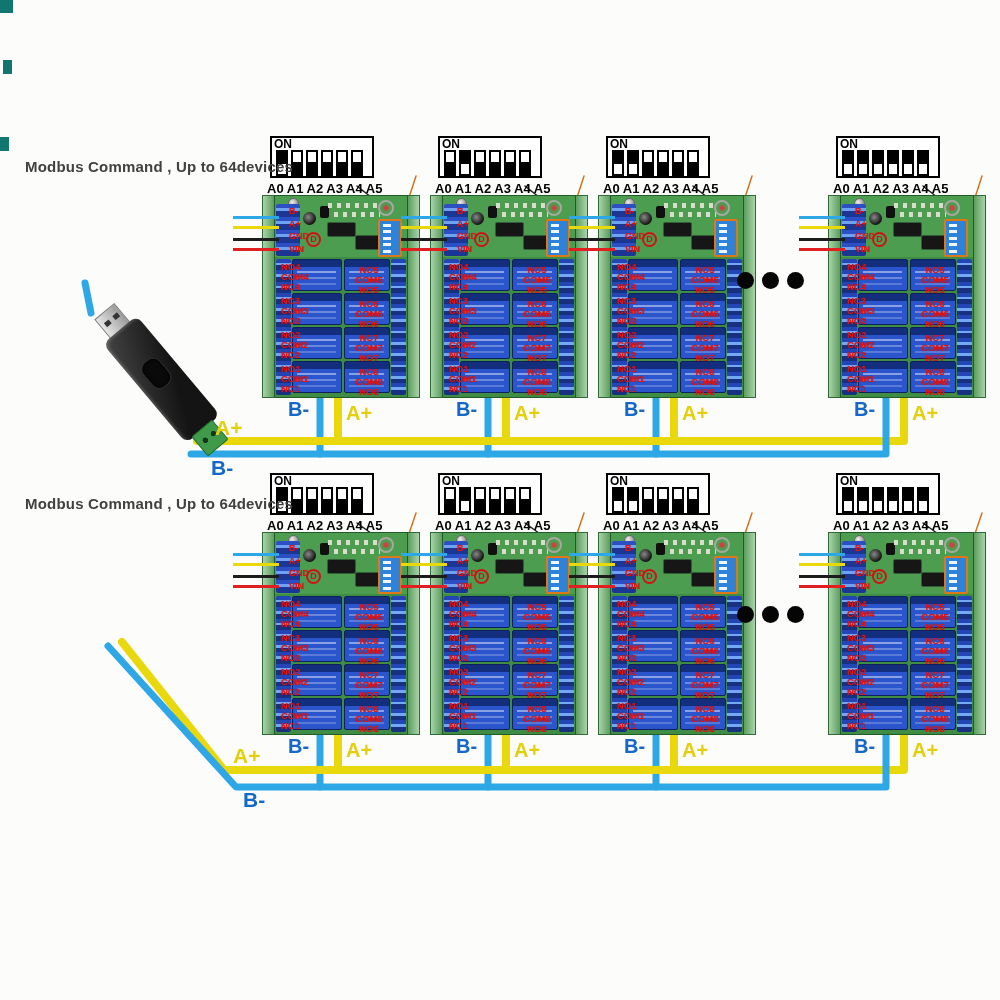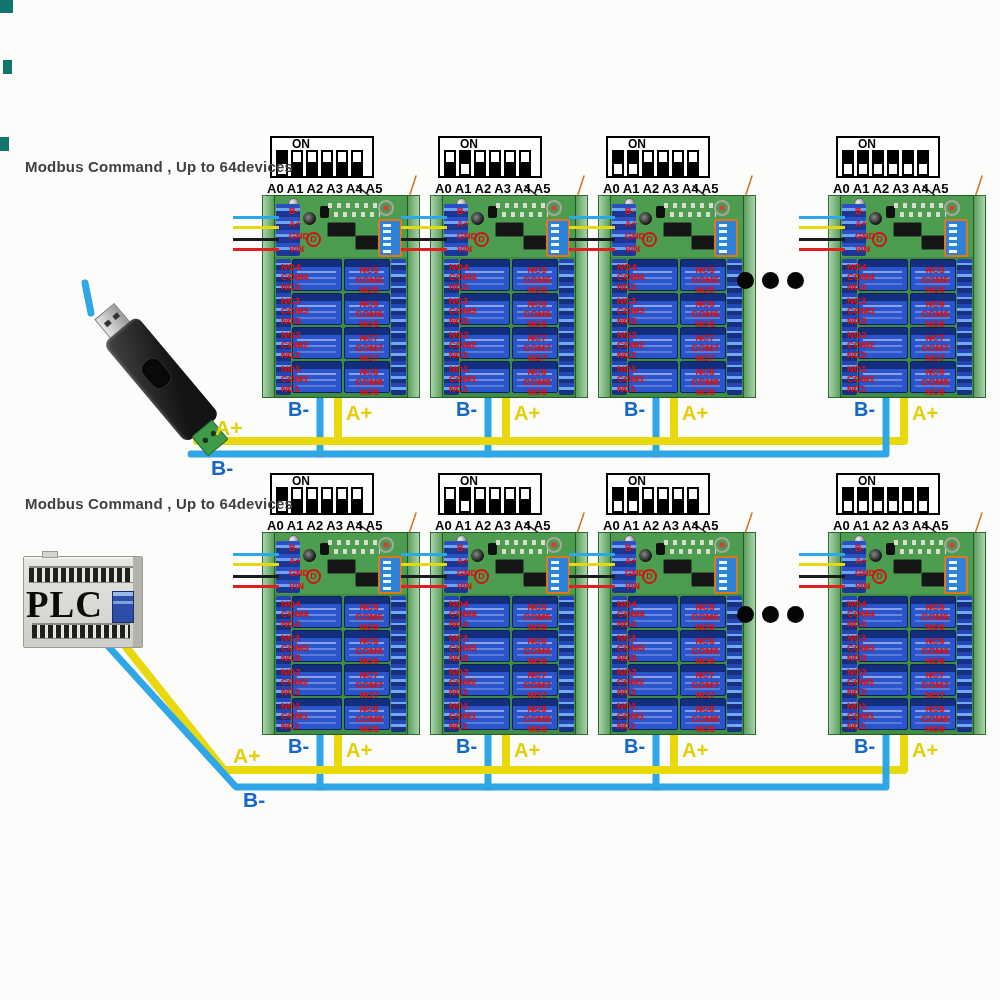--- a/index.html
+++ b/index.html
@@ -4,21 +4,21 @@
 <style>
   *{margin:0;padding:0;box-sizing:border-box}
   body{font-family:"Liberation Sans",sans-serif;background:#fff}
   #stage{position:relative;width:1000px;height:1000px;background:#fcfcfa;overflow:hidden}
   #wires{position:absolute;left:0;top:0;z-index:1}
   .mark{position:absolute;background:#11776e;z-index:0}
   .caption{position:absolute;font-weight:bold;font-size:15px;color:#414141;letter-spacing:.2px;z-index:4;white-space:nowrap}
   
   .module{position:absolute;width:158px;height:292px;z-index:2}
   .dip-box{position:absolute;left:8px;top:0;width:104px;height:42px;background:#fff;border:2px solid #000}
-  .dip-on{position:absolute;left:20px;top:-1px;font-weight:bold;font-size:12px;line-height:14px;color:#000}
+  .dip-on{position:absolute;left:2px;top:-1px;font-weight:bold;font-size:12px;line-height:14px;color:#000}
   .dip-switches{position:absolute;left:4px;top:12px;display:flex;gap:3px}
   .sw{width:12px;height:26px;border:2px solid #000;background:#fff;position:relative}
   .sw::after{content:"";position:absolute;left:0;right:0;bottom:0;height:12px;background:#000}
   .sw.on::after{bottom:auto;top:0}
   .dip-pins{position:absolute;left:5px;top:45px;font-weight:bold;font-size:13px;color:#000;white-space:nowrap}
   .stub{position:absolute;height:3px;width:46px;left:-29px;z-index:3}
   .s-b{top:80px;background:var(--wire-b)}
   .s-a{top:90px;background:var(--wire-a)}
   .s-g{top:102px;background:#1c1c1c}
   .s-v{top:112px;background:#e02020}
@@ -137,27 +137,20 @@
   <div class="usb">
     <div class="usb-metal">
         <div class="usb-slots"></div>
       </div>
     <div class="usb-body">
         <div class="usb-logo"></div>
       </div>
     <div class="usb-tip"></div>
   </div>
 
-  <div class="plc">
-    <div class="plc-tab"></div>
-    <div class="plc-teeth top"></div>
-    <div class="plc-label">PLC</div>
-    <div class="plc-screen"></div>
-    <div class="plc-teeth bot"></div>
-  </div>
 
   <span class="bus-label a" style="left:215px;top:416px">A+</span>
   <span class="bus-label b" style="left:211px;top:456px">B-</span>
   <span class="bus-label a" style="left:233px;top:744px">A+</span>
   <span class="bus-label b" style="left:243px;top:788px">B-</span>
 <div class="module" style="left: 262px; top: 136px;">
     <div class="dip-box">
       <div class="dip-on">ON</div>
       <div class="dip-switches">
           <div class="sw on"></div>

